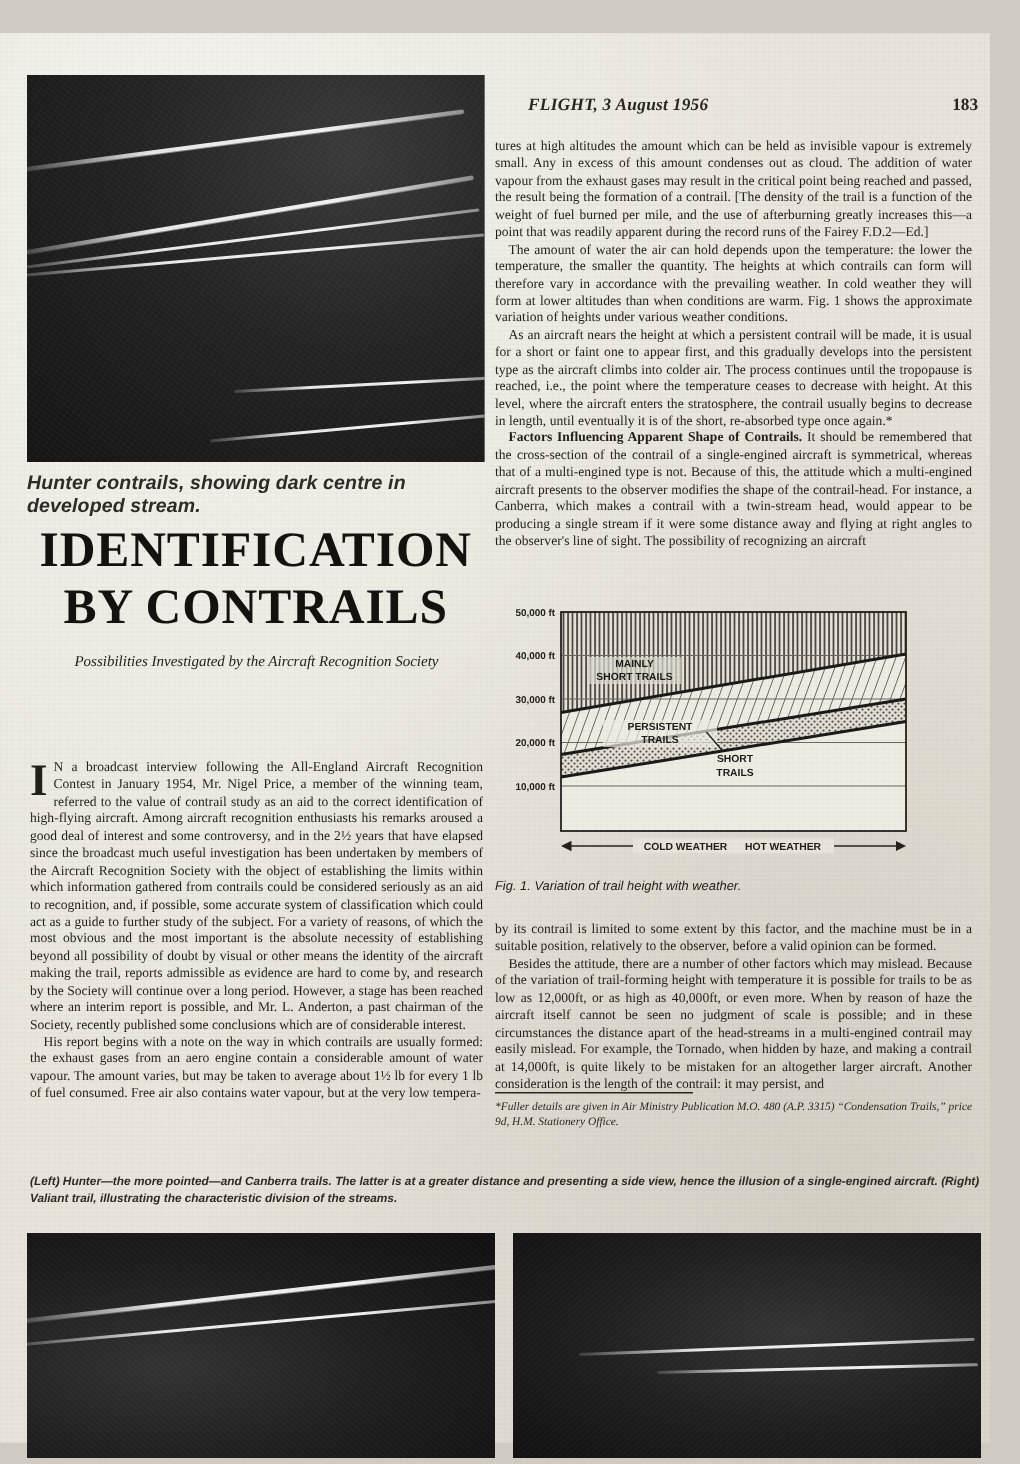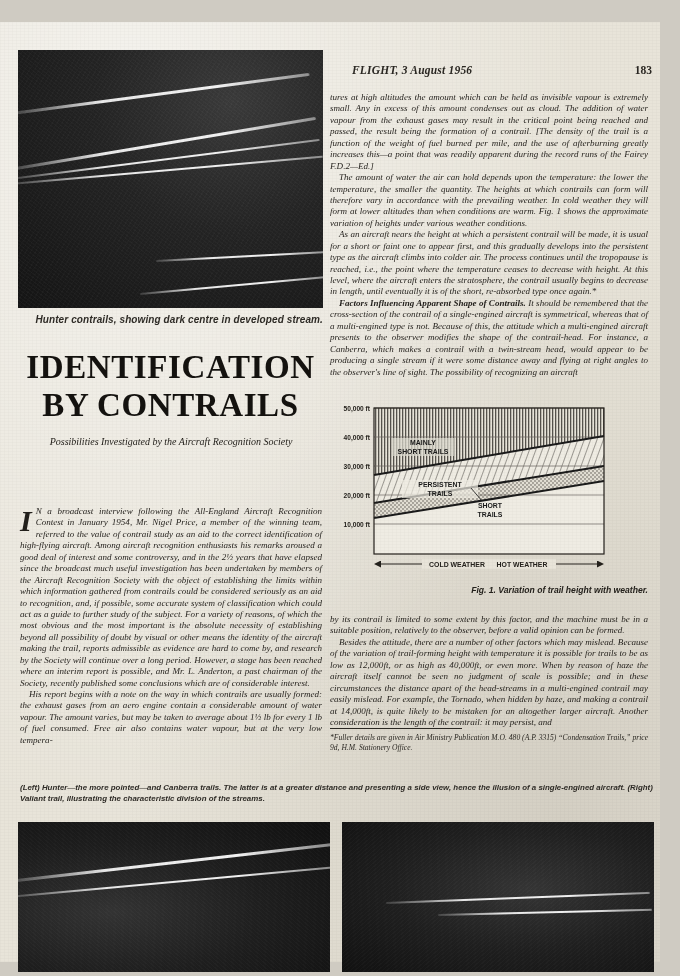--- a/index.html
+++ b/index.html
@@ -52,41 +52,41 @@
     position:absolute;inset:0;opacity:.5;
     background-image:
       repeating-linear-gradient(37deg, rgba(255,255,255,.05) 0 1px, rgba(0,0,0,0) 1px 3px),
       repeating-linear-gradient(123deg, rgba(255,255,255,.04) 0 1px, rgba(0,0,0,0) 1px 4px);
   }
   .trail{position:absolute;background:linear-gradient(90deg,rgba(235,235,235,.15),#e9e9e9 30%,#f2f2f2 70%,rgba(240,240,240,.5));border-radius:2px;filter:blur(.4px);}
 
   
   .cap-photo{
     position:absolute;left:18px;top:292px;width:305px;
-    text-align:right;font-family:"Liberation Sans",sans-serif;
-    font-style:italic;font-size:10px;font-weight:700;color:#2e2b26;letter-spacing:.1px;
+    text-align:left;font-family:"Liberation Sans",sans-serif;
+    font-style:italic;font-size:13px;font-weight:700;color:#2e2b26;letter-spacing:.1px;
   }
 
   
   .headline{
     position:absolute;left:18px;top:326px;width:305px;
     text-align:center;color:#14120f;
   }
   .headline .l1,.headline .l2{
     font-family:"Liberation Serif",serif;font-weight:700;
     font-size:33px;line-height:1.16;letter-spacing:.6px;
   }
   .subtitle{
     position:absolute;left:22px;top:412px;width:298px;
     text-align:center;font-style:italic;font-size:10px;line-height:1.5;color:#24211c;
   }
 
   
   .col{position:absolute;color:#221f1b;text-align:justify;}
-  .col p{margin:0;font-size:9.05px;line-height:1.265;text-align:justify;font-style:italic;}
+  .col p{margin:0;font-size:9.05px;line-height:1.265;text-align:justify;}
   .col p + p{text-indent:9px;}
 
   .col-left{left:20px;top:484px;width:302px;}
   .col-right-top{left:330px;top:70px;width:318px;}
   .col-right-bot{left:330px;top:592px;width:318px;}
 
   .dropcap{
     float:left;font-size:30px;line-height:25px;font-weight:700;
     padding:1px 4px 0 0;margin-top:1px;font-family:"Liberation Serif",serif;
   }
@@ -97,22 +97,22 @@
     font-style:italic;font-size:7.6px;line-height:1.32;color:#2a2722;text-align:justify;
   }
   .footnote .rule{
     width:132px;height:1px;background:#2a2722;margin:0 0 4px 0;
   }
 
   
   .figure{position:absolute;left:330px;top:378px;width:318px;}
   .chartwrap{position:relative;width:318px;height:180px;}
   .cap-fig{
-    margin-top:5px;text-align:right;
-    font-family:"Liberation Sans",sans-serif;font-style:italic;font-weight:700;
+    margin-top:5px;text-align:left;
+    font-family:"Liberation Sans",sans-serif;font-style:italic;font-weight:400;
     font-size:8.6px;color:#24211c;
   }
 
   
   .cap-bottom{
     position:absolute;left:20px;top:760px;width:638px;
     font-family:"Liberation Sans",sans-serif;
     font-style:italic;font-weight:700;font-size:7.9px;line-height:1.42;color:#2e2b26;
   }
   .photo-bl{position:absolute;left:18px;top:800px;width:312px;height:150px;background:#161616;overflow:hidden;}

